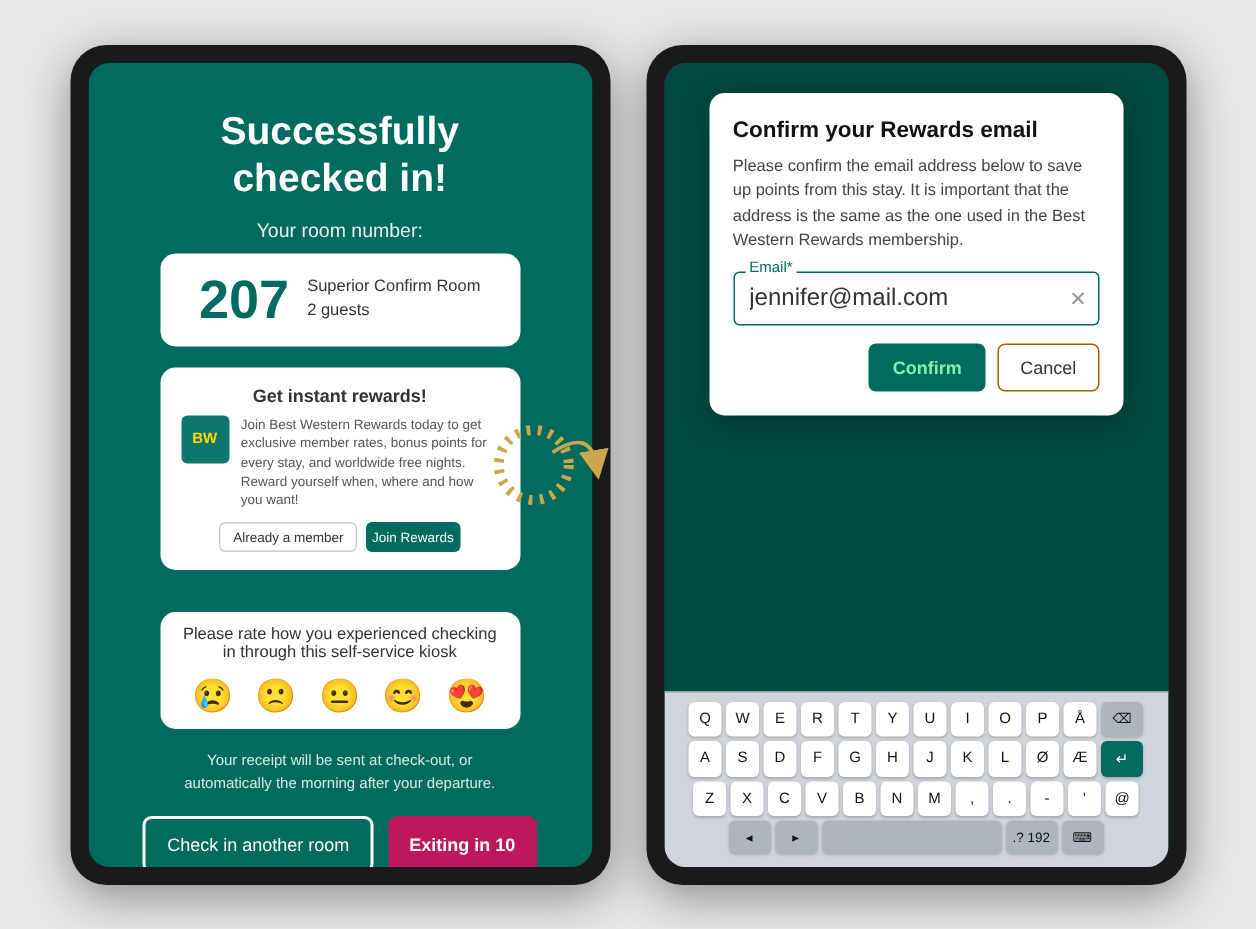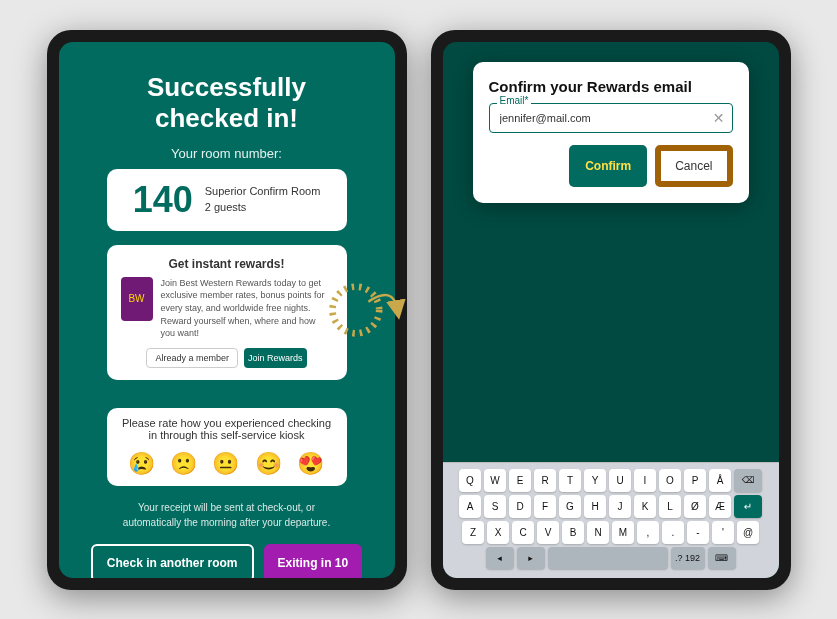--- a/index.html
+++ b/index.html
@@ -105,28 +105,28 @@
       text-align: center;
       margin-bottom: 6px;
     }
     .rewards-body {
       display: flex;
       gap: 8px;
       align-items: flex-start;
     }
     .bw-logo {
       width: 32px;
-      height: 44px;
-      background: #701a75;
+      height: 32px;
+      background: #0f766e;
       border-radius: 4px;
       display: flex;
       align-items: center;
       justify-content: center;
       font-size: 10px;
-      font-weight: 400;
+      font-weight: 700;
       color: #ffd700;
       flex-shrink: 0;
     }
     .rewards-text {
       font-size: 9px;
       color: #555;
       line-height: 1.4;
       flex: 1;
     }
     .rewards-buttons {
@@ -187,28 +187,28 @@
       gap: 10px;
     }
     .btn-checkin-room {
       font-size: 12px;
       padding: 10px 14px;
       border: 2px solid white;
       border-radius: 6px;
       background: transparent;
       color: white;
       cursor: pointer;
-      font-weight: 700;
+      font-weight: 400;
     }
     .btn-exiting {
       font-size: 12px;
       padding: 10px 14px;
       border: none;
       border-radius: 6px;
-      background: #a21caf;
+      background: #be185d;
       color: white;
       cursor: pointer;
       font-weight: 600;
     }
 
     
     .right-screen {
       background: #006b5e;
       display: flex;
       flex-direction: column;
@@ -269,52 +269,52 @@
       font-size: 10px;
       color: #006b5e;
       background: white;
       padding: 0 3px;
     }
     .email-input {
       width: 100%;
       border: 1.5px solid #006b5e;
       border-radius: 4px;
       padding: 8px 30px 8px 10px;
-      font-size: 11px;
+      font-size: 16px;
       color: #333;
       outline: none;
     }
     .clear-icon {
       position: absolute;
       right: 8px;
       top: 50%;
       transform: translateY(-50%);
       color: #999;
       font-size: 14px;
       cursor: pointer;
     }
     .modal-actions {
       display: flex;
       gap: 8px;
       justify-content: flex-end;
     }
     .btn-confirm {
       background: #006b5e;
-      color: #fde047;
+      color: #86efac;
       border: none;
       border-radius: 5px;
       padding: 8px 16px;
       font-size: 12px;
       font-weight: 600;
       cursor: pointer;
     }
     .btn-cancel {
       background: white;
       color: #333;
-      border: 6px solid #a16207;
+      border: 1px solid #a16207;
       border-radius: 5px;
       padding: 8px 14px;
       font-size: 12px;
       cursor: pointer;
     }
 
     
     .keyboard {
       position: absolute;
       bottom: 0;
@@ -382,21 +382,21 @@
 
   <div class="tablet tablet-left">
     <div class="tablet-screen">
       <div class="left-screen">
 
         <h1 class="success-title">Successfully<br>checked in!</h1>
 
         <p class="room-label">Your room number:</p>
 
         <div class="room-box">
-          <span class="room-number">140</span>
+          <span class="room-number">207</span>
           <div class="room-details">
             <div>Superior Confirm Room</div>
             <div>2 guests</div>
           </div>
         </div>
 
         <div class="rewards-card">
           <div class="rewards-header">Get instant rewards!</div>
           <div class="rewards-body">
             <div class="bw-logo">BW</div>
@@ -444,20 +444,21 @@
     <div class="tablet-screen right-screen">
 
       <div class="blurred-bg">
         <h2 class="blurred-title">Successfully<br>checked in!</h2>
       </div>
 
       <div class="modal-overlay">
         <div class="modal-container">
           <div class="modal-box">
             <div class="modal-title">Confirm your Rewards email</div>
+            <div class="modal-desc">Please confirm the email address below to save up points from this stay. It is important that the address is the same as the one used in the Best Western Rewards membership.</div>
             <div class="email-field">
               <span class="email-label">Email*</span>
               <input class="email-input" type="email" value="jennifer@mail.com" style="">
               <span class="clear-icon">✕</span>
             </div>
             <div class="modal-actions">
               <button class="btn-confirm">Confirm</button>
               <button class="btn-cancel">Cancel</button>
             </div>
           </div>

